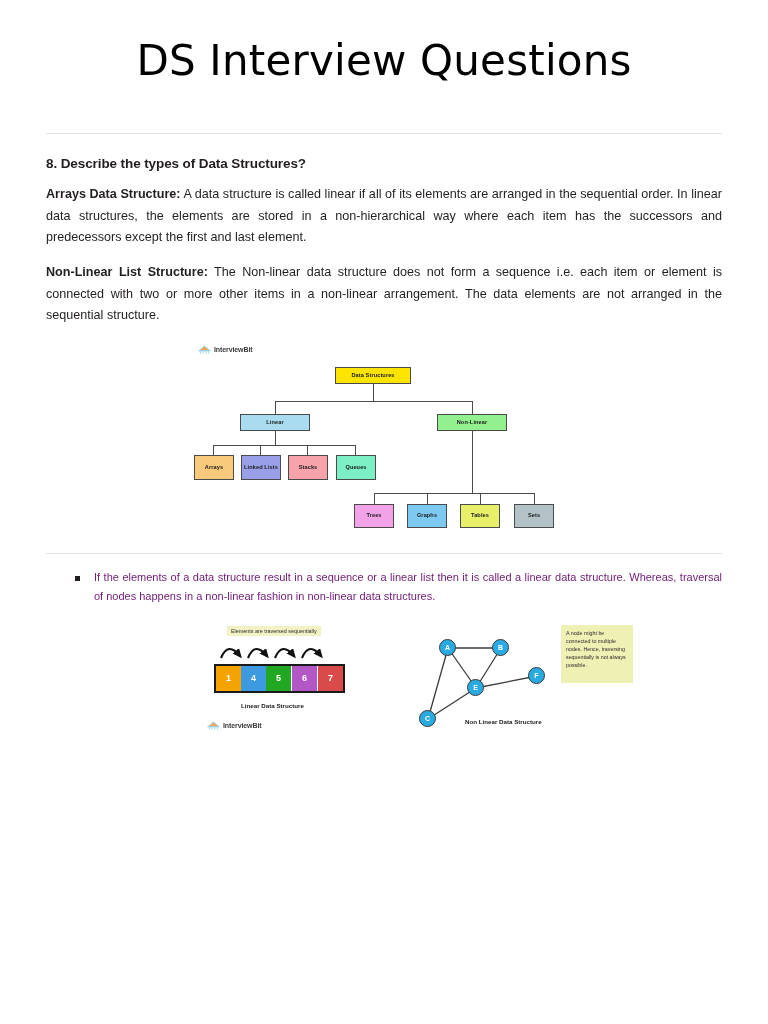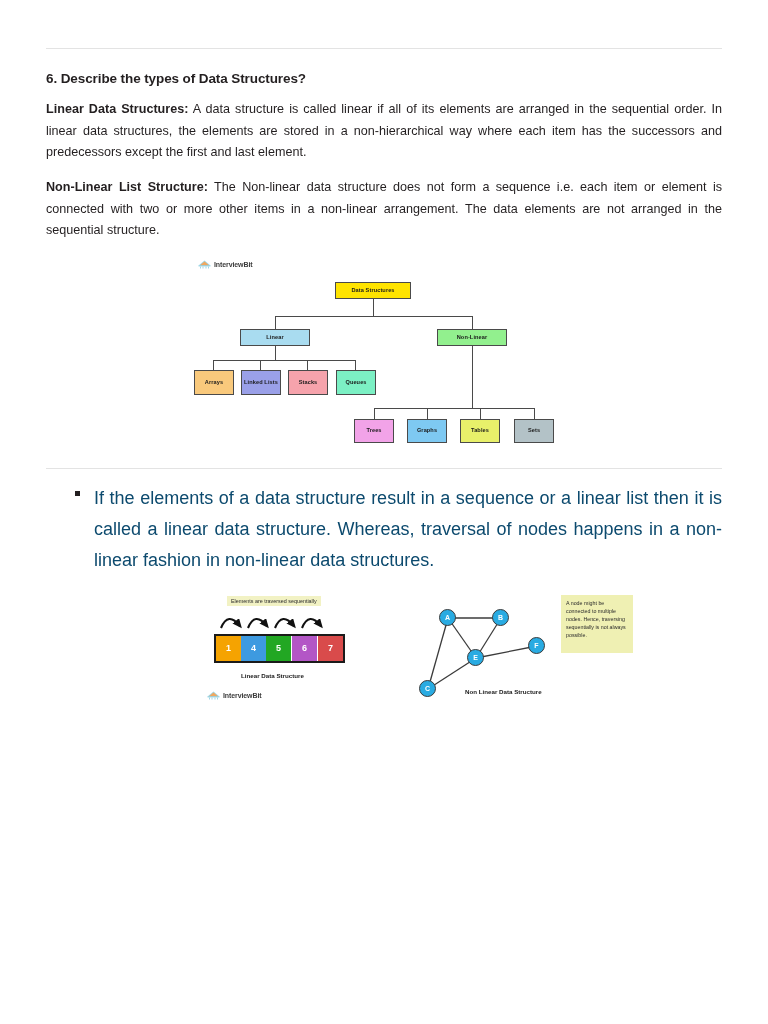--- a/index.html
+++ b/index.html
@@ -54,26 +54,26 @@
     margin: 13px 0 0 0;
     color: #231f20;
   }
   p.body-text b { font-weight: bold; }
   ul.bullets {
     margin: 14px 0 0 0;
     padding-left: 48px;
     list-style: none;
   }
   ul.bullets li {
-    font-size: 18px;
+    font-size: 11px;
     line-height: 1.72;
     text-align: justify;
     margin-bottom: 13px;
     position: relative;
-    color: #0c4a6e;
+    color: #701a75;
   }
   ul.bullets li::before {
     content: "";
     position: absolute;
     left: -19px;
     top: 8px;
     width: 5px;
     height: 5px;
     background: #231f20;
   }
@@ -194,26 +194,27 @@
     top: 0;
     overflow: visible;
   }
 </style>
 </head>
 <body>
 
 <div class="page">
   <div class="content">
 
+    <h1 class="doc-title">DS Interview Questions</h1>
 
     <div class="rule rule-top"></div>
 
 
-    <h2 class="q-heading">6. Describe the types of Data Structures?</h2>
-    <p class="body-text"><b>Linear Data Structures:</b><span> A data structure is called linear if all of its elements are arranged in the sequential order. In linear data structures, the elements are stored in a non-hierarchical way where each item has the successors and predecessors except the first and last element.</span></p>
+    <h2 class="q-heading">8. Describe the types of Data Structures?</h2>
+    <p class="body-text"><b>Arrays Data Structure:</b><span> A data structure is called linear if all of its elements are arranged in the sequential order. In linear data structures, the elements are stored in a non-hierarchical way where each item has the successors and predecessors except the first and last element.</span></p>
     <p class="body-text"><b>Non-Linear List Structure:</b><span> The Non-linear data structure does not form a sequence i.e. each item or element is connected with two or more other items in a non-linear arrangement. The data elements are not arranged in the sequential structure.</span></p>
 
     <div class="fig fig-tree">
 
       <div class="ib-logo" style="left:4px; top:0px;">
         <svg class="mark" viewBox="0 0 26 18">
           <path d="M13 1 L25 11 L1 11 Z" fill="#9fd7e8"></path>
           <path d="M13 3 L22 10.5 L4 10.5 Z" fill="#f0a860"></path>
           <rect x="1" y="11" width="24" height="1.6" fill="#6fc0d8"></rect>
           <rect x="4" y="13" width="2" height="4" fill="#9fd7e8"></rect>

